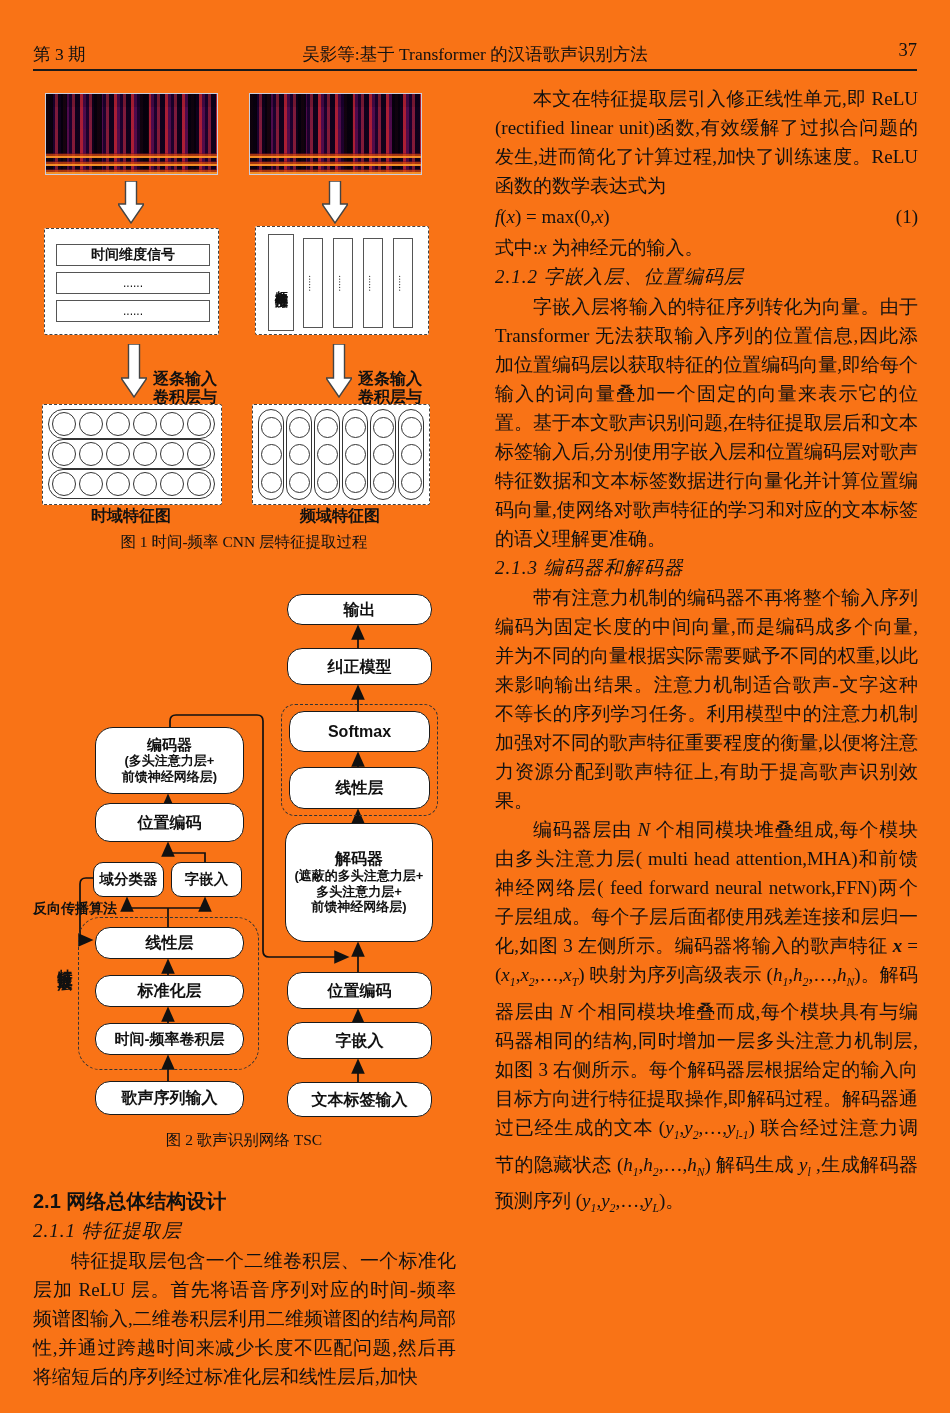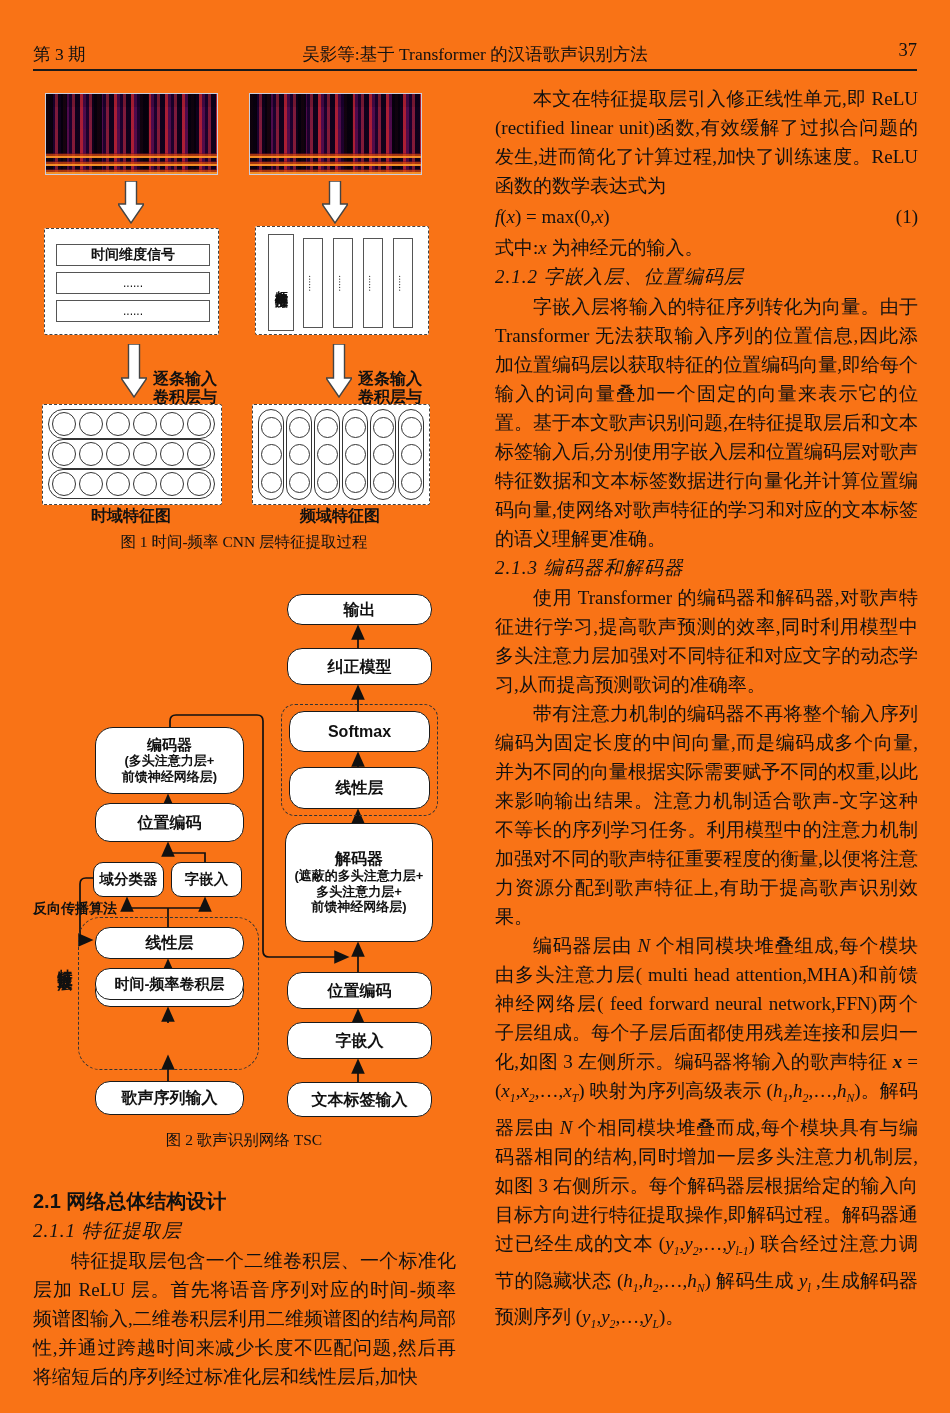--- a/index.html
+++ b/index.html
@@ -271,21 +271,21 @@
     </div>
   <div class="f2lbl" style="left:33px;top:900px;font-size:14px;">反向传播算法</div>
   <div class="dash2" style="left:78px;top:917px;width:179px;height:151px;border-radius:22px;"></div>
   <div class="f2lbl vlabel" style="left:55px;top:957px;font-size:15px;letter-spacing:2px;">特征提取层</div>
   <div class="n2" style="left:95px;top:927px;width:147px;height:30px;">
       <span>线性层</span>
     </div>
   <div class="n2" style="left:95px;top:975px;width:147px;height:30px;">
       <span>标准化层</span>
     </div>
-  <div class="n2" style="left:95px;top:968px;width:147px;height:30px;font-size:15px;">
+  <div class="n2" style="left:95px;top:1023px;width:147px;height:30px;font-size:15px;">
       <span>时间-频率卷积层</span>
     </div>
   <div class="n2" style="left:95px;top:1081px;width:147px;height:32px;">
       <span>歌声序列输入</span>
     </div>
 
   <div class="figcap" style="top:1130px;">图 2   歌声识别网络 TSC</div>
 
   <div class="col-left-text">
     <p class="h-bold">2.1   网络总体结构设计</p>
@@ -296,18 +296,17 @@
   <div class="col-right">
     <p class="body-p indent">本文在特征提取层引入修正线性单元,即 ReLU (rectified linear unit)函数,有效缓解了过拟合问题的发生,进而简化了计算过程,加快了训练速度。ReLU 函数的数学表达式为</p>
     <div class="eqrow">
       <span class="eqbody"><span class="rt-i">f</span><span class="rt-n">(</span><span class="rt-i">x</span><span class="rt-n">)  =  max(0,</span><span class="rt-i">x</span><span class="rt-n">)</span></span>
       <span>(1)</span>
     </div>
     <p class="body-p"><span class="rt-n">式中:</span><span class="rt-i">x</span><span class="rt-n"> 为神经元的输入。</span></p>
     <p class="h-kai">2.1.2   字嵌入层、位置编码层</p>
     <p class="body-p indent">字嵌入层将输入的特征序列转化为向量。由于 Transformer 无法获取输入序列的位置信息,因此添加位置编码层以获取特征的位置编码向量,即给每个输入的词向量叠加一个固定的向量来表示它的位置。基于本文歌声识别问题,在特征提取层后和文本标签输入后,分别使用字嵌入层和位置编码层对歌声特征数据和文本标签数据进行向量化并计算位置编码向量,使网络对歌声特征的学习和对应的文本标签的语义理解更准确。</p>
     <p class="h-kai">2.1.3   编码器和解码器</p>
-    <p class="body-p indent">使用 Transformer 的编码器和解码器,对歌声特征进行学习,提高歌声预测的效率,同时利用模型中多头注意力层加强对不同特征和对应文字的动态学习,从而提高预测歌词的准确率。</p>
     <p class="body-p indent">带有注意力机制的编码器不再将整个输入序列编码为固定长度的中间向量,而是编码成多个向量,并为不同的向量根据实际需要赋予不同的权重,以此来影响输出结果。注意力机制适合歌声-文字这种不等长的序列学习任务。利用模型中的注意力机制加强对不同的歌声特征重要程度的衡量,以便将注意力资源分配到歌声特征上,有助于提高歌声识别效果。</p>
     <p class="body-p indent"><span class="rt-n">编码器层由 </span><span class="rt-i">N</span><span class="rt-n"> 个相同模块堆叠组成,每个模块由多头注意力层( multi head attention,MHA)和前馈神经网络层( feed forward neural network,FFN)两个子层组成。每个子层后面都使用残差连接和层归一化,如图 3 左侧所示。编码器将输入的歌声特征 </span><span class="rt-bi">x</span><span class="rt-n"> = (</span><span class="rt-i">x</span><sub class="rt-sub">1</sub><span class="rt-n">,</span><span class="rt-i">x</span><sub class="rt-sub">2</sub><span class="rt-n">,…,</span><span class="rt-i">x</span><sub class="rt-sub">T</sub><span class="rt-n">) 映射为序列高级表示 (</span><span class="rt-i">h</span><sub class="rt-sub">1</sub><span class="rt-n">,</span><span class="rt-i">h</span><sub class="rt-sub">2</sub><span class="rt-n">,…,</span><span class="rt-i">h</span><sub class="rt-sub">N</sub><span class="rt-n">)。解码器层由 </span><span class="rt-i">N</span><span class="rt-n"> 个相同模块堆叠而成,每个模块具有与编码器相同的结构,同时增加一层多头注意力机制层,如图 3 右侧所示。每个解码器层根据给定的输入向目标方向进行特征提取操作,即解码过程。解码器通过已经生成的文本 (</span><span class="rt-i">y</span><sub class="rt-sub">1</sub><span class="rt-n">,</span><span class="rt-i">y</span><sub class="rt-sub">2</sub><span class="rt-n">,…,</span><span class="rt-i">y</span><sub class="rt-sub">l-1</sub><span class="rt-n">) 联合经过注意力调节的隐藏状态 (</span><span class="rt-i">h</span><sub class="rt-sub">1</sub><span class="rt-n">,</span><span class="rt-i">h</span><sub class="rt-sub">2</sub><span class="rt-n">,…,</span><span class="rt-i">h</span><sub class="rt-sub">N</sub><span class="rt-n">) 解码生成 </span><span class="rt-i">y</span><sub class="rt-sub">l</sub><span class="rt-n"> ,生成解码器预测序列 (</span><span class="rt-i">y</span><sub class="rt-sub">1</sub><span class="rt-n">,</span><span class="rt-i">y</span><sub class="rt-sub">2</sub><span class="rt-n">,…,</span><span class="rt-i">y</span><sub class="rt-sub">L</sub><span class="rt-n">)。</span></p>
   </div>
 
 </div>
 
 </body></html>

